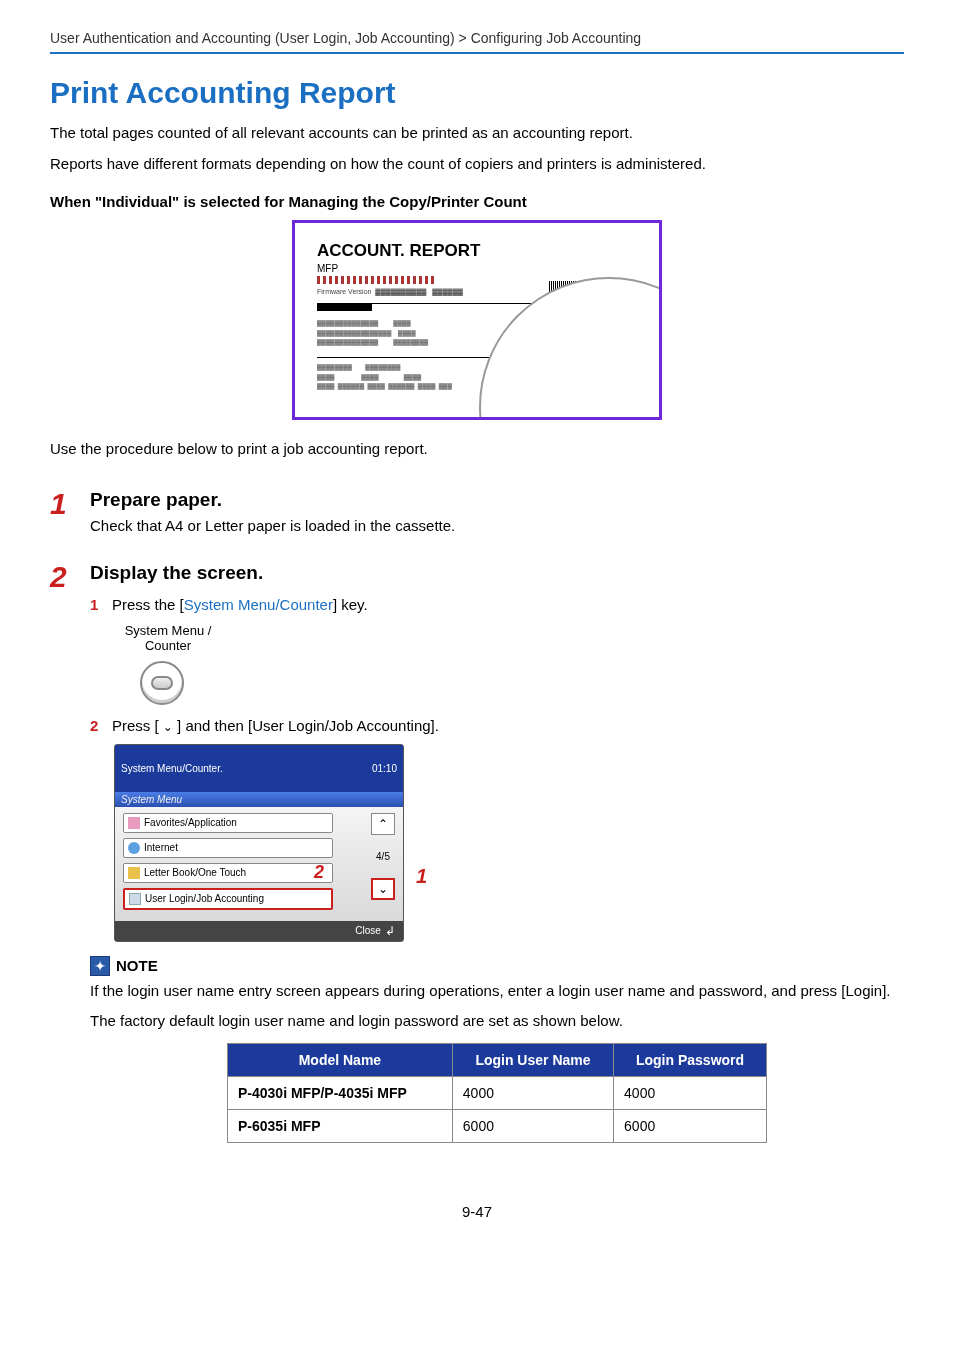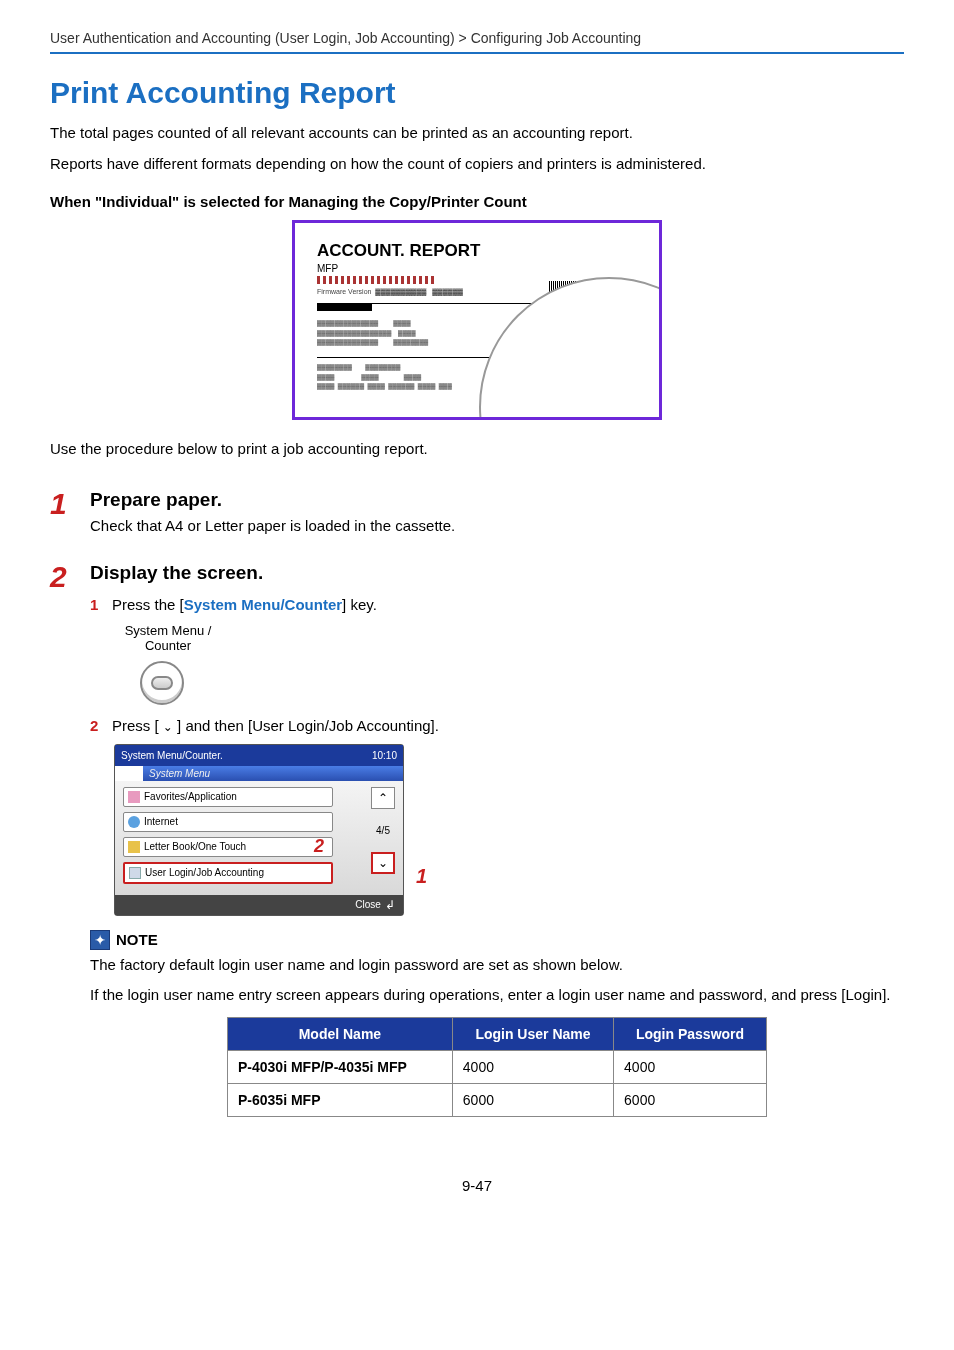--- a/index.html
+++ b/index.html
@@ -104,21 +104,21 @@
     display: flex;
     margin-top: 12px;
   }
   .substep .subnum {
     flex: 0 0 22px;
     color: #c91f1f;
     font-weight: 900;
     font-size: 15px;
   }
   .substep .subtext { font-size: 15px; }
-  .subtext .bluekey { color: #1b6fc2; font-weight: bold; }
+  .subtext .bluekey { color: #1b6fc2; font-weight: normal; }
   .keylabel {
     margin: 10px 0 8px 28px;
     font-family: "Segoe UI", Arial, sans-serif;
     font-size: 13px;
     text-align: center;
     width: 100px;
   }
   .keycircle {
     margin-left: 50px;
     width: 44px; height: 44px;
@@ -132,27 +132,26 @@
   }
   .screen {
     margin: 10px 0 14px 24px;
     width: 290px;
     border: 1px solid #555;
     border-radius: 3px;
     font-size: 10px;
     position: relative;
   }
   .screen-hdr {
-    background: #1b3a9b; color:#fff; padding:5px 6px;
+    background: #1b3a9b; color:#fff; padding:18px 6px;
     display:flex; justify-content:space-between;
   }
   .screen-sub {
     background: linear-gradient(#4a7de6,#2a4fb0); color:#eee; padding:2px 6px;
     font-style: italic;
-    margin-left: 28px;
   }
   .screen-body {
     background: linear-gradient(#f4f4f4,#d9d9d9);
     padding: 6px 8px;
     position:relative;
   }
   .menuitem {
     background:#fff; border:1px solid #888; border-radius:2px;
     padding: 3px 4px; margin-bottom: 5px;
     display:flex; align-items:center; gap:4px;
@@ -278,21 +277,21 @@
       <div class="substep">
         <div class="subnum">2</div>
         <div class="subtext">
           Press [&nbsp;<span class="chevron">⌄</span>&nbsp;] and then [User Login/Job Accounting].
         </div>
       </div>
 
       <div class="screen">
         <div class="screen-hdr">
           <span>System Menu/Counter.</span>
-          <span>10:10</span>
+          <span>01:10</span>
         </div>
         <div class="screen-sub">System Menu</div>
         <div class="screen-body">
 
           <div class="menuitem">
             <span class="mi-icon mi-pink"></span>
             <span>Favorites/Application</span>
           </div>
           <div class="menuitem">
             <span class="mi-icon mi-blue"></span>
@@ -323,22 +322,22 @@
           <span class="enter-sym">↲</span>
         </div>
         <div class="callout1">1</div>
       </div>
 
       <div class="note-block">
         <div class="note-hdr">
           <div class="note-icon">✦</div>
           <div class="note-label">NOTE</div>
         </div>
+        <p class="note-text">If the login user name entry screen appears during operations, enter a login user name and password, and press [Login].</p>
         <p class="note-text">The factory default login user name and login password are set as shown below.</p>
-        <p class="note-text">If the login user name entry screen appears during operations, enter a login user name and password, and press [Login].</p>
 
         <table class="loginTable">
           <tbody>
               <tr>
             <th>Model Name</th>
             <th>Login User Name</th>
             <th>Login Password</th>
           </tr>
           <tr>
             <td class="model">P-4030i MFP/P-4035i MFP</td>

